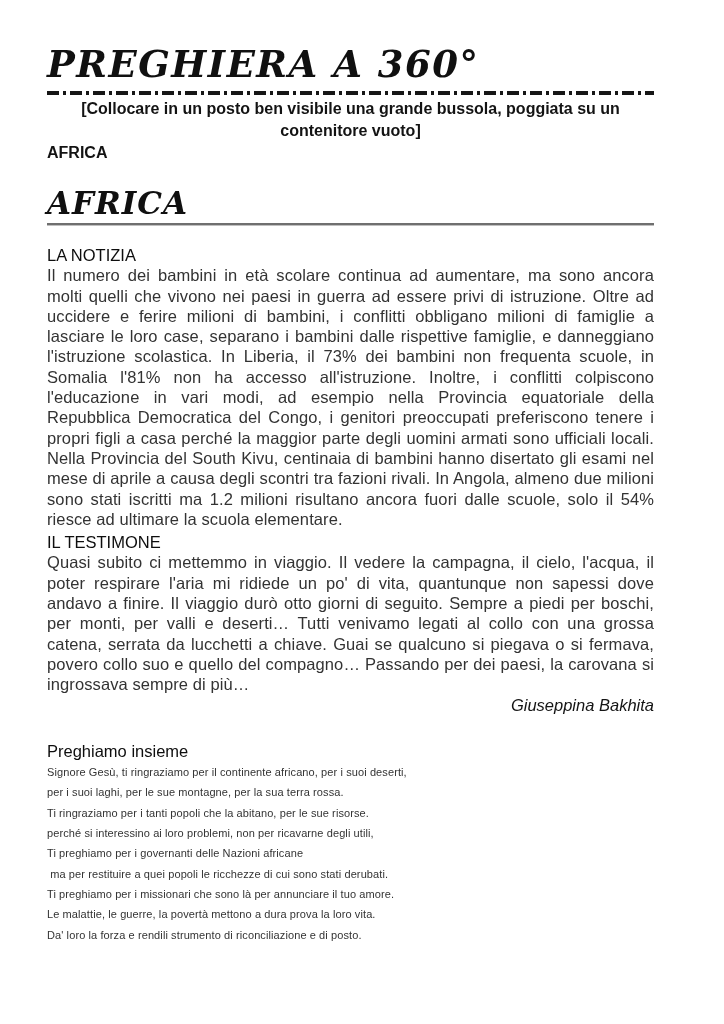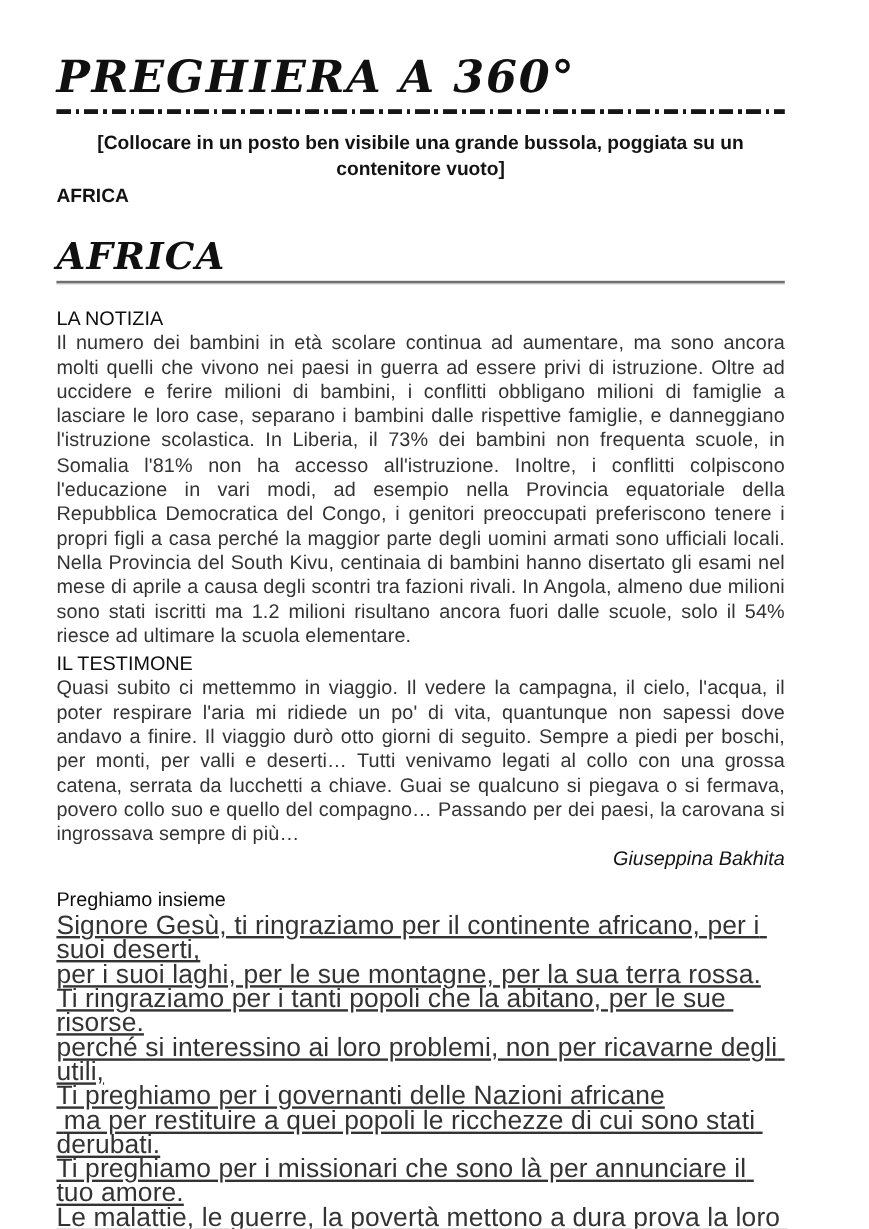--- a/index.html
+++ b/index.html
@@ -34,21 +34,21 @@
   .title-rule {
     height: 4px;
     margin-top: 5px;
     background: repeating-linear-gradient(90deg,
       #161616 0px, #161616 12px,
       transparent 12px, transparent 16px,
       #161616 16px, #161616 19px,
       transparent 19px, transparent 23px);
   }
   .stage-direction {
-    margin-top: 14px;
+    margin-top: 3px;
     text-align: center;
     font-weight: bold;
     font-size: 16px;
     line-height: 22px;
     color: #131313;
   }
   .canto {
     font-weight: bold;
     font-size: 16px;
     line-height: 22px;
@@ -89,29 +89,28 @@
     font-weight: normal;
     font-style: italic;
     font-size: 16.5px;
     line-height: 20.3px;
     color: #141414;
   }
   .prayer-block {
     margin-top: 1px;
   }
   .prayer-line {
-    font-size: 22px;
+    font-size: 11px;
     line-height: 20.3px;
     letter-spacing: 0.1px;
     color: #333333;
     white-space: pre-wrap;
-    text-decoration: underline;
   }
   .mt-blank { margin-top: 3px; }
-  .mt-big   { margin-top: 14px; }
+  .mt-big   { margin-top: 26px; }
 </style>
 </head>
 <body>
 
 <div class="page">
 
   <div class="doc-title">PREGHIERA A 360°</div>
 
   <div class="title-rule"></div>
 

